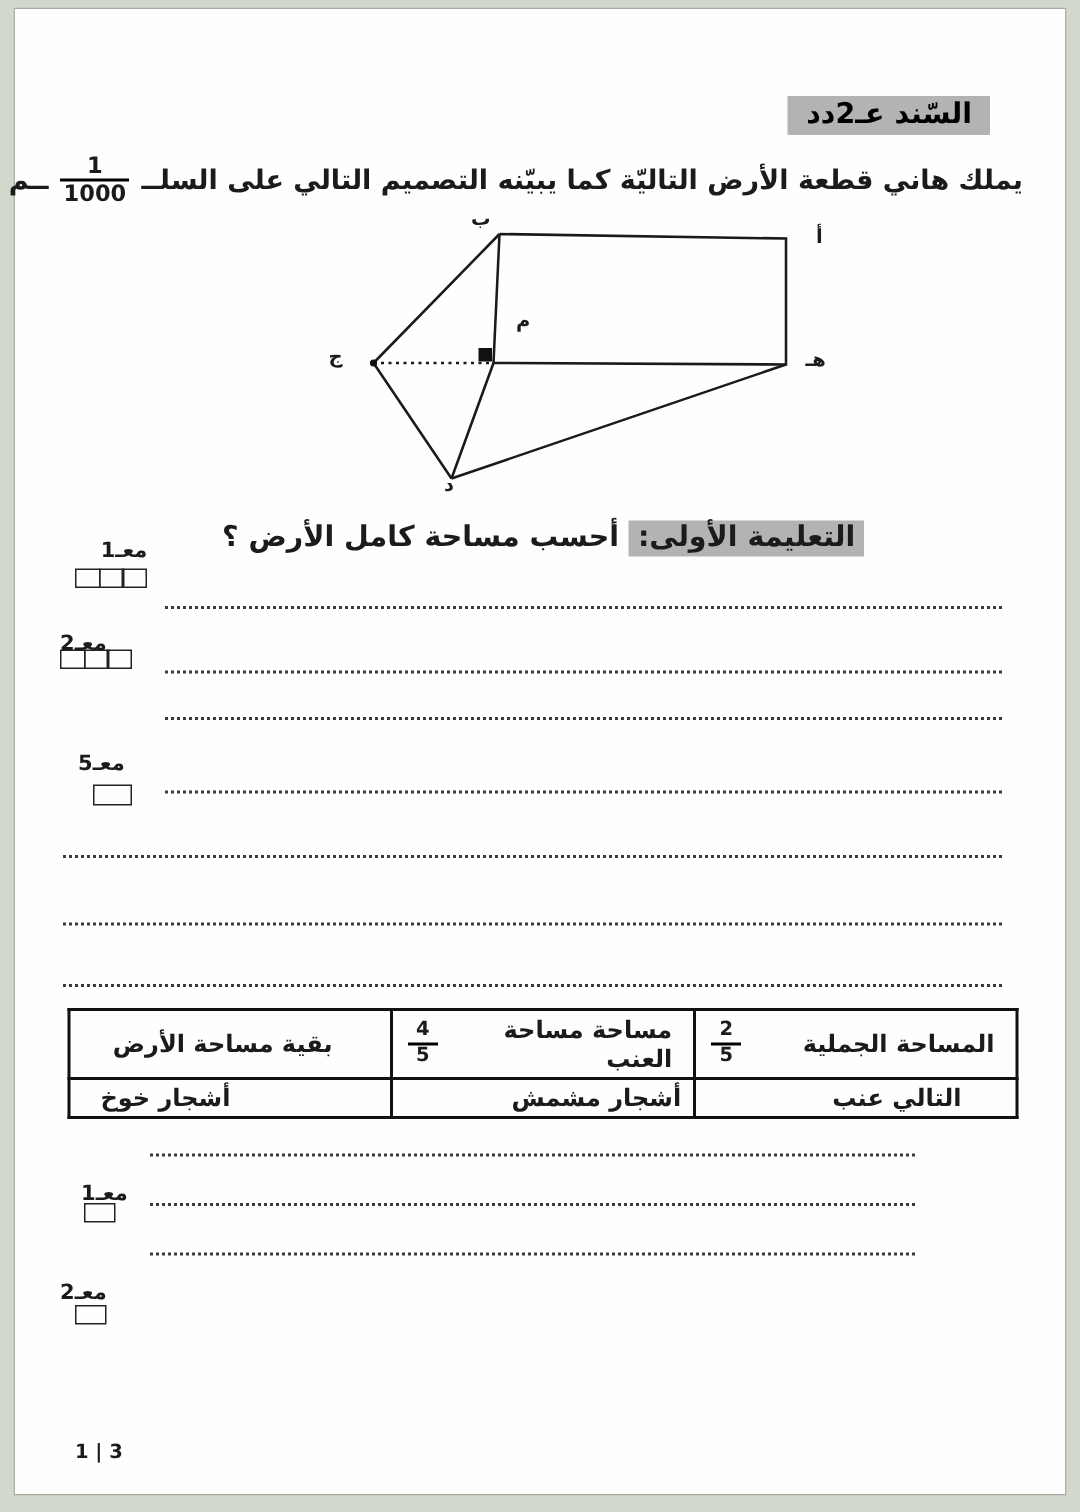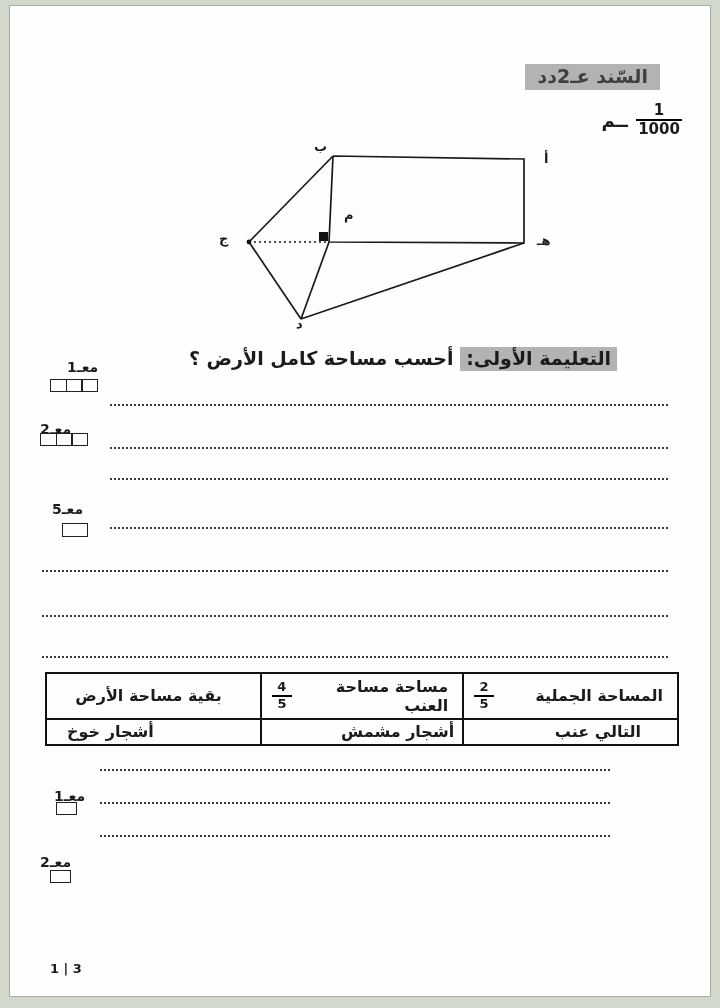--- a/index.html
+++ b/index.html
@@ -13,21 +13,21 @@
   .paper {
     position:absolute; top:5px; left:9px; right:9px; bottom:11px;
     background:#fefefe; border:1px solid #a9aea1;
   }
   .content {
     position:absolute; inset:0;
     padding:58px 28px 0 28px;
     direction:rtl;
   }
   .badge {
-    display:inline-block; background:#b3b3b3; color:#404040;
+    display:inline-block; background:#b3b3b3; color:#000000;
     font-size:19px; font-weight:bold; padding:1px 12px 3px;
     margin-right:22px; white-space:nowrap;
   }
   .intro {
     display:flex; align-items:center; gap:8px;
     margin-top:12px; font-size:18px; font-weight:bold; white-space:nowrap;
   }
   .frac { display:inline-flex; flex-direction:column; align-items:center; line-height:1.15; font-weight:bold; }
   .frac .num { border-bottom:2px solid #000; width:100%; text-align:center; padding:0 5px; }
   .frac-big { font-size:15px; min-width:46px; }
@@ -39,21 +39,21 @@
   .fig-svg { position:absolute; left:170px; top:2px; }
   .fig-label { position:absolute; font-size:13px; font-weight:bold; }
 
   .marker { position:absolute; }
   .marker-label { font-size:14px; font-weight:bold; white-space:nowrap;margin-top:24px; }
   .box3 { display:flex; direction:ltr; margin-top:4px; }
   .box3 span { width:17px; height:13px; border:1.6px solid #222; margin-left:-1.6px; display:block; }
   .box1 { width:26px; height:14px; border:1.6px solid #222; }
   .box1s { width:21px; height:13px; border:1.6px solid #222; }
 
-  .qline { font-size:19px; font-weight:bold; text-align:center; margin-left:110px; margin-right:24px; white-space:nowrap; }
+  .qline { font-size:19px; font-weight:bold; text-align:left; margin-left:110px; margin-right:24px; white-space:nowrap; }
   .hl { background:#b3b3b3; padding:0 6px 2px; }
   .q1-row { position:relative; margin-top:10px; min-height:42px; }
 
   .answers { position:relative; margin-top:12px; }
   .dots { height:3px; border-bottom:2.5px dotted #3a3a3a; }
   .d-ind { margin-left:72px; margin-right:14px; }
   .d-full { margin-left:4px; margin-right:14px; }
 
   .q2-header { margin-top:26px; }
   table.land { width:calc(100% - 10px); margin:14px 3px 0 7px; border-collapse:collapse; }
@@ -74,20 +74,21 @@
 <body>
 
 <div class="paper">
   <div class="content">
 
     <div>
       <span class="badge">السّند عـ2دد</span>
     </div>
 
     <div class="intro">
+      <span>يملك هاني قطعة الأرض التاليّة كما يبيّنه التصميم التالي على السلــ</span>
       <span class="frac frac-big">
         <span class="num">1</span>
         <span class="den">1000</span>
       </span>
       <span>ــم</span>
     </div>
 
     <div class="figure-area">
 
       <svg class="fig-svg" width="360" height="192" viewBox="0 0 360 192">

